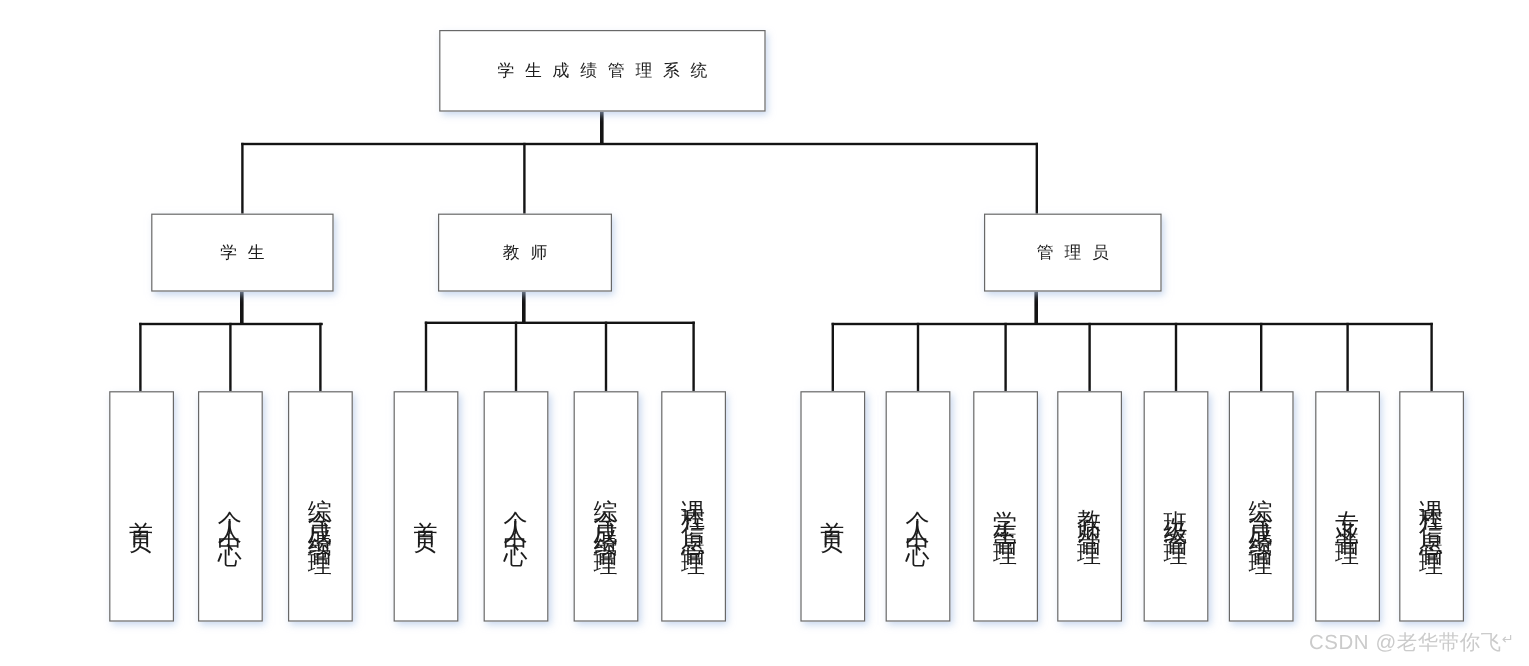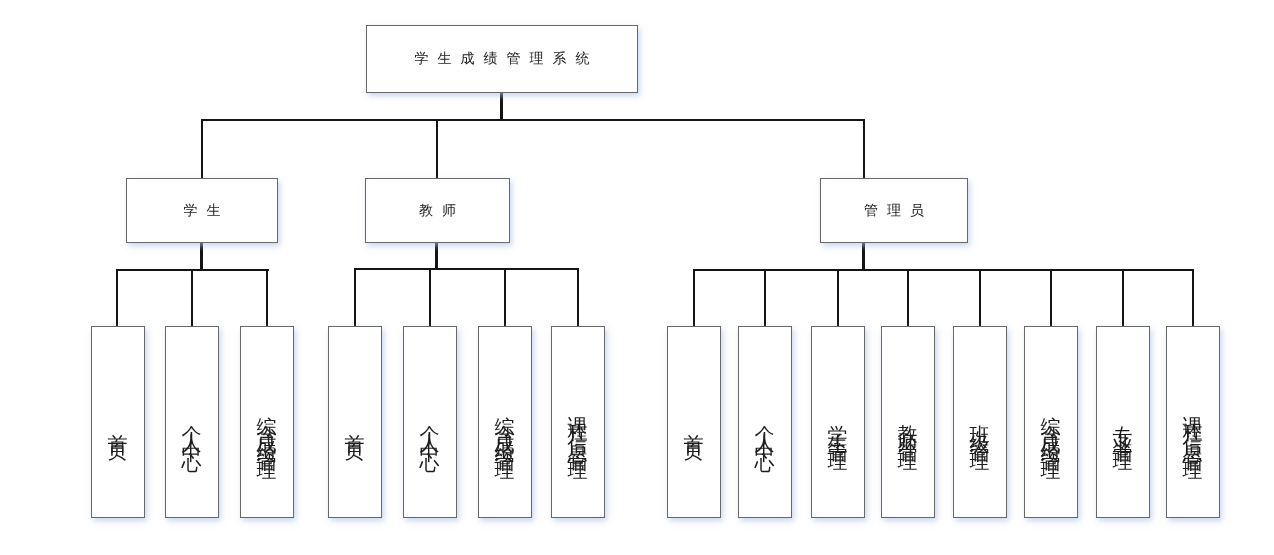--- a/index.html
+++ b/index.html
@@ -162,14 +162,17 @@
   <div class="node leaf" style="left:1024px;">
     <span class="leaf-label">综合成绩管理</span>
   </div>
   <div class="node leaf" style="left:1096px;">
     <span class="leaf-label">专业管理</span>
   </div>
   <div class="node leaf" style="left:1166px;">
     <span class="leaf-label">课程信息管理</span>
   </div>
 
+  <div class="watermark">
+    <span>CSDN @老华带你飞</span><span class="return-mark">↵</span>
+  </div>
 
 </div>
 
 </body></html>

